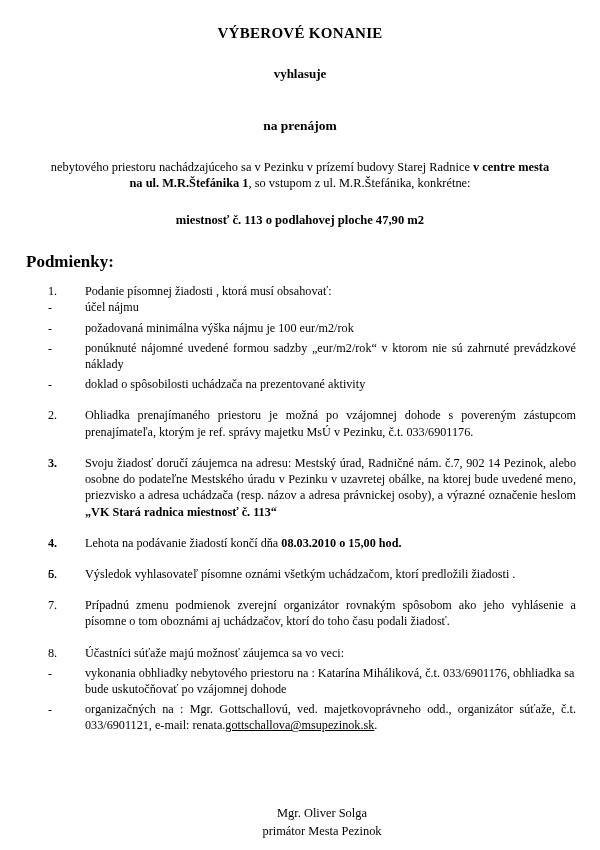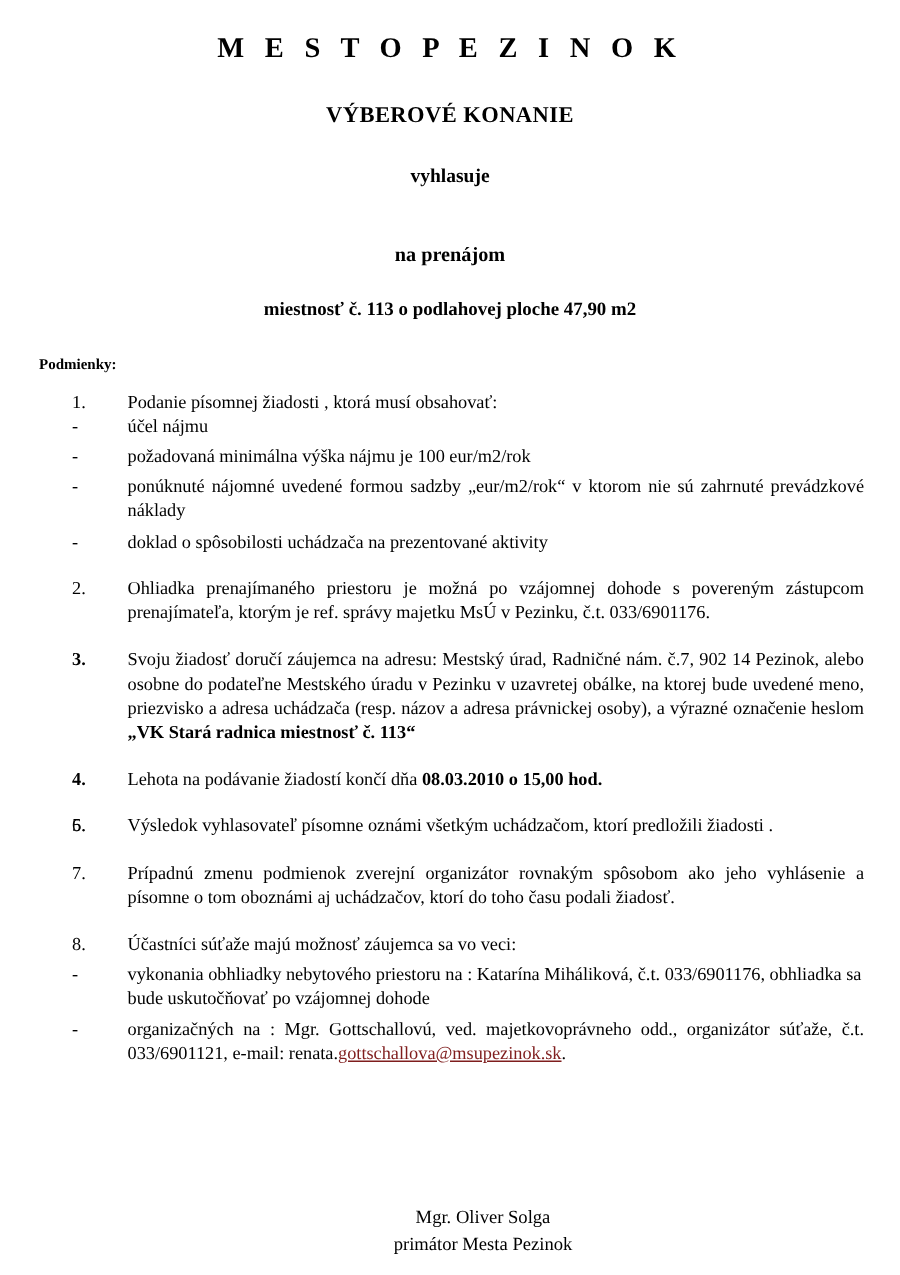--- a/index.html
+++ b/index.html
@@ -52,21 +52,21 @@
     text-align: center;
     font-size: 12.6px;
     font-weight: bold;
   }
 
   
   .cond-heading {
     margin-top: 24px;
     margin-left: 2px;
     font-weight: bold;
-    font-size: 10px;
+    font-size: 17px;
   }
   .items {
     margin-top: 11px;
     margin-left: 24px;
   }
   .item {
     position: relative;
     padding-left: 37px;
     font-size: 12.2px;
     line-height: 1.33;
@@ -80,47 +80,50 @@
     width: 26px;
     text-align: left;
   }
   .item.gap { margin-top: 15px; }
   .item.gap-sm { margin-top: 4px; }
   .item.nojust { text-align: left; }
   .bold-marker { font-weight: bold; }
   b, .b { font-weight: bold; }
 
   .maillink {
-    color: #7f1d1d;
+    color: #000000;
     text-decoration: underline;
   }
 
   
   .signature {
     position: absolute;
     left: 0;
     right: 0;
     top: 780px;
     text-align: center;
     font-size: 12.4px;
     line-height: 1.45;
   }
   .signature .ind { padding-left: 44px; }
 </style>
 </head>
 <body>
 
 <div class="page">
 
-  <div class="doc-title">M E S T O   P E Z I N O K</div>
 
   <div class="sub-line sub-vyberove">VÝBEROVÉ KONANIE</div>
   <div class="sub-line sub-vyhlasuje">vyhlasuje</div>
   <div class="sub-line sub-naprenajom">na prenájom</div>
 
+  <div class="intro">
+    <span>nebytového priestoru nachádzajúceho sa v Pezinku v prízemí  budovy Starej Radnice </span><b>v centre mesta</b><br>
+    <b>na ul. M.R.Štefánika 1</b><span>, so vstupom z ul. M.R.Štefánika, konkrétne:</span>
+  </div>
 
   <div class="room-line">miestnosť č. 113 o podlahovej ploche 47,90 m2</div>
 
   <div class="cond-heading">Podmienky:</div>
 
   <div class="items">
 
     <div class="item nojust">
       <span class="marker">1.</span>
       <span>Podanie písomnej žiadosti , ktorá musí obsahovať:</span>

